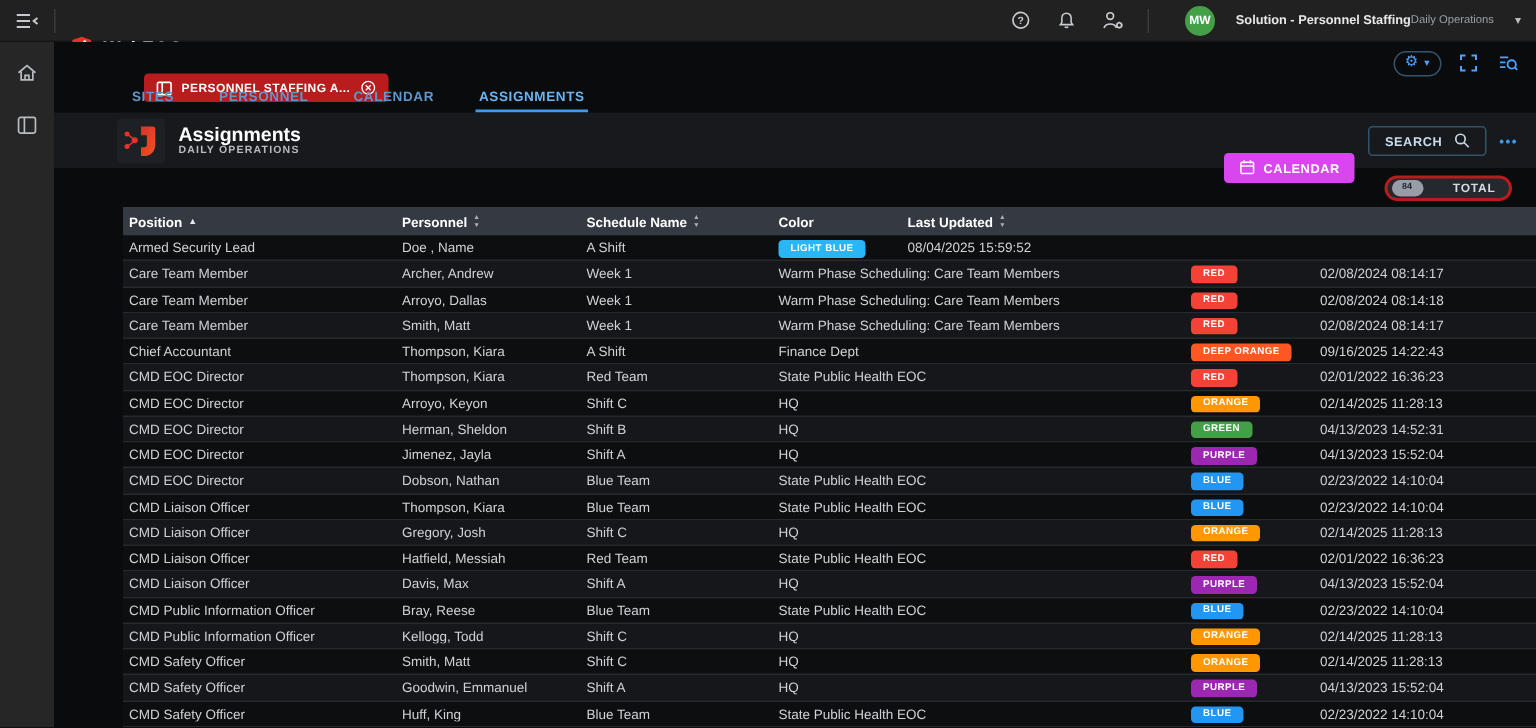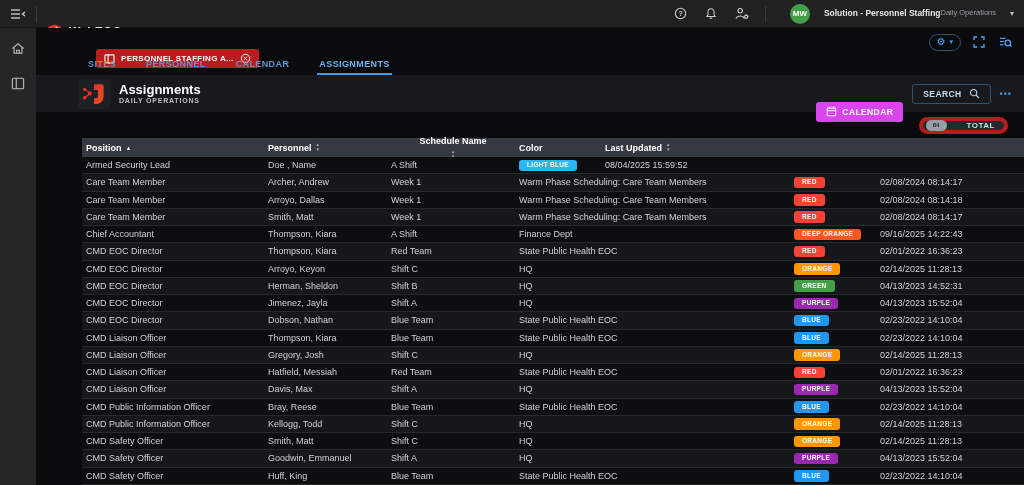--- a/index.html
+++ b/index.html
@@ -64,38 +64,38 @@
   .btn-search { display:flex; align-items:center; gap:7px; background:none;
     border:1px solid #33536d; border-radius:3px; height:20px; padding:0 10px; color:#c7dcec;
     font-size:8.5px; font-weight:bold; letter-spacing:.4px; cursor:pointer; }
   .kebab { background:none; border:none; color:#3d9bec; font-size:9px; font-weight:bold;
     letter-spacing:1px; cursor:pointer; }
 
   
   .total-row { height:26px; display:flex; align-items:center; justify-content:flex-end;
     padding-right:16px; flex:0 0 26px; }
   .total-pill { display:flex; align-items:center; gap:20px; background:#25282d;
-    border:4px solid #b91c1c; border-radius:10px; height:17px; padding:2px 9px 2px 3px; cursor:pointer; }
+    border:2px solid #b91c1c; border-radius:10px; height:17px; padding:2px 9px 2px 3px; cursor:pointer; }
   .total-knob { background:#989ea7; border-radius:7px; min-width:21px; height:11px;
     display:flex; align-items:center; justify-content:center; color:#23262b; font-size:6px; font-weight:bold; }
   .total-label { color:#d6d9dd; font-size:8px; font-weight:bold; letter-spacing:.5px; }
 
   
   .table { margin:0 12px 0 46px; width:966px; flex:1; display:flex; flex-direction:column; min-height:0; }
   .thead { height:19px; background:#343942; display:flex; align-items:center; flex:0 0 19px; }
   .th { display:flex; align-items:center; gap:4px; color:#fff; font-size:9px; font-weight:bold;
     padding-left:4px; cursor:pointer; overflow:hidden; white-space:nowrap; }
   .sort-asc { color:#e8eaec; font-size:6px; }
   .sort-both { display:flex; flex-direction:column; line-height:.9; color:#aeb2b8; font-size:4.5px; }
   .tbody { flex:1; overflow:hidden; }
   .trow { height:17.25px; display:flex; align-items:center; border-bottom:1px solid #26292d;
     background:#0d0e10; }
   .trow:nth-child(even) { background:#16171b; }
   .td { color:#cfd2d6; font-size:9px; padding-left:4px; overflow:hidden; white-space:nowrap; }
-  .c-pos{width:182px;} .c-per{width:123px;} .c-sch{width:128px;flex-direction:column;} .c-site{width:275px;}
+  .c-pos{width:182px;} .c-per{width:123px;} .c-sch{width:128px;} .c-site{width:275px;}
   .c-col{width:86px;} .c-upd{width:144px;} .c-act{width:28px; display:flex; justify-content:center; padding-left:0;}
   .badge { display:inline-block; color:#fff; font-size:6.5px; font-weight:bold; letter-spacing:.3px;
     border-radius:3px; padding:2.5px 8px; line-height:1; }
   svg { display:block; }
 </style>
 </head>
 <body>
 
 <div class="screen">
 

